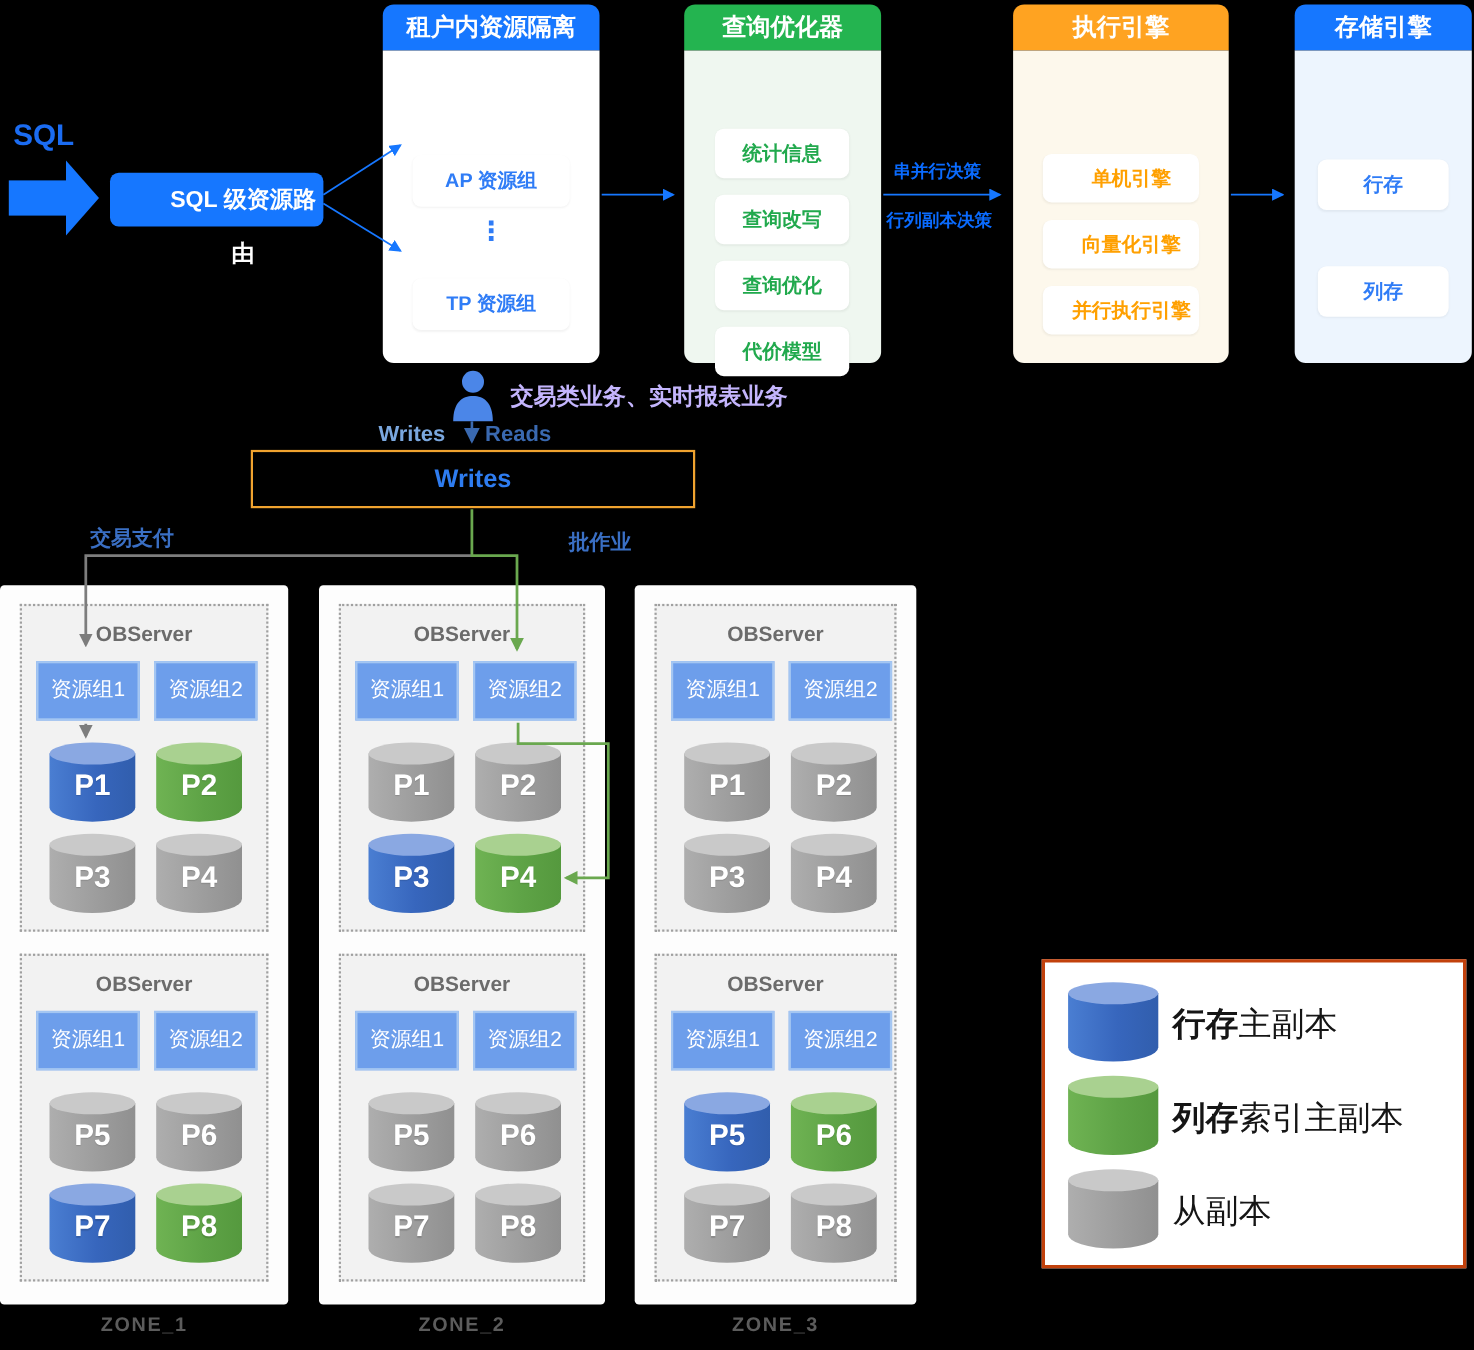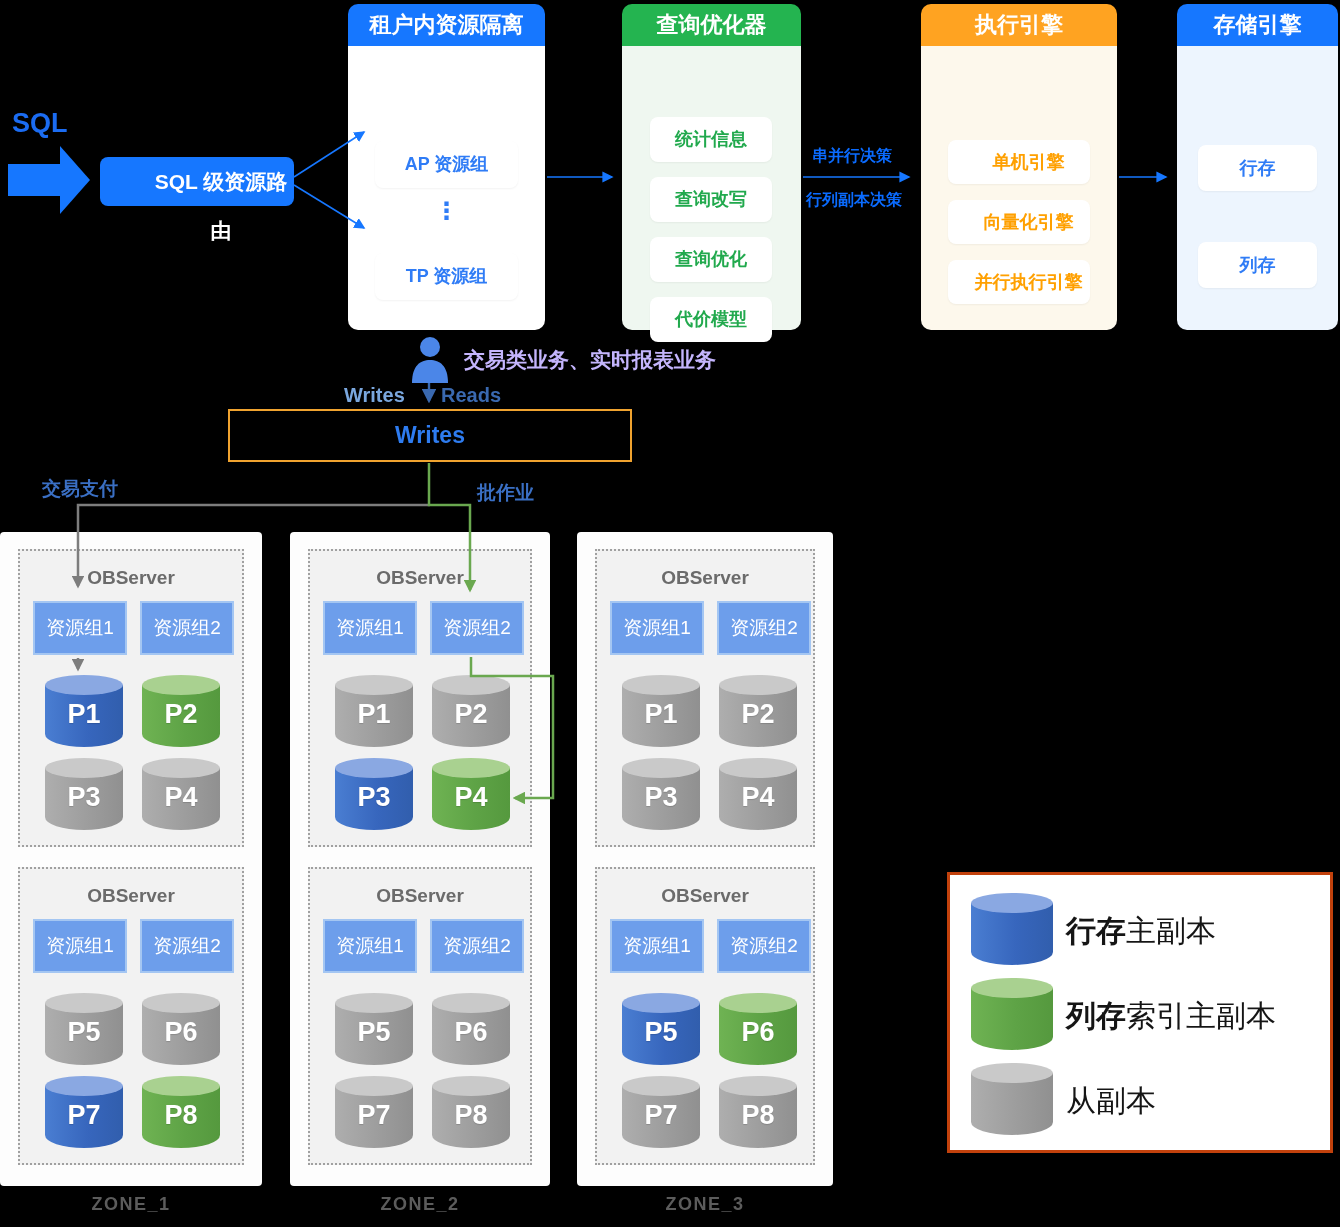--- a/index.html
+++ b/index.html
@@ -50,21 +50,21 @@
   #decision-top{left:812px;top:146px;}
   #decision-bottom{left:806px;top:190px;}
 
   
   .user-icon{position:absolute;left:409px;top:336px;z-index:3;}
   .business-label{position:absolute;left:464px;top:346px;color:#c4b5fd;font-size:21px;font-weight:bold;z-index:3;}
   .writes-label{position:absolute;left:344px;top:384px;color:#7aa7de;font-size:20px;font-weight:bold;z-index:3;}
   .reads-label{position:absolute;left:441px;top:384px;color:#3a69b0;font-size:20px;font-weight:bold;z-index:3;}
   .obproxy-box{position:absolute;left:228px;top:409px;width:404px;height:53px;line-height:49px;
     border:2px solid #f0a32f;color:#2e7cf0;font-size:23px;font-weight:bold;text-align:center;z-index:3;}
-  .edge-label{position:absolute;color:#3a6fc4;font-size:19px;font-weight:bold;z-index:3;}
+  .edge-label{position:absolute;color:#3a6fc4;font-size:19px;font-weight:bold;z-index:3;margin-left:40px;}
   #edge-left{left:42px;top:476px;}
   #edge-right{left:477px;top:480px;}
 
   
   .zone{position:absolute;top:532px;z-index:1;}
   #zone-0{left:0;width:262px;} #zone-1{left:290px;width:260px;} #zone-2{left:577px;width:256px;}
   .zone-box{position:absolute;left:0;right:0;top:0;height:654px;background:#fdfdfd;border-radius:4px;}
   .zone-label{position:absolute;left:0;right:0;top:662px;text-align:center;color:#5c5c5c;
     font-size:18px;font-weight:bold;letter-spacing:1.5px;}
   .server-box{position:absolute;left:18px;right:18px;height:298px;background:#f2f2f2;border:2px dotted #a0a0a0;}

